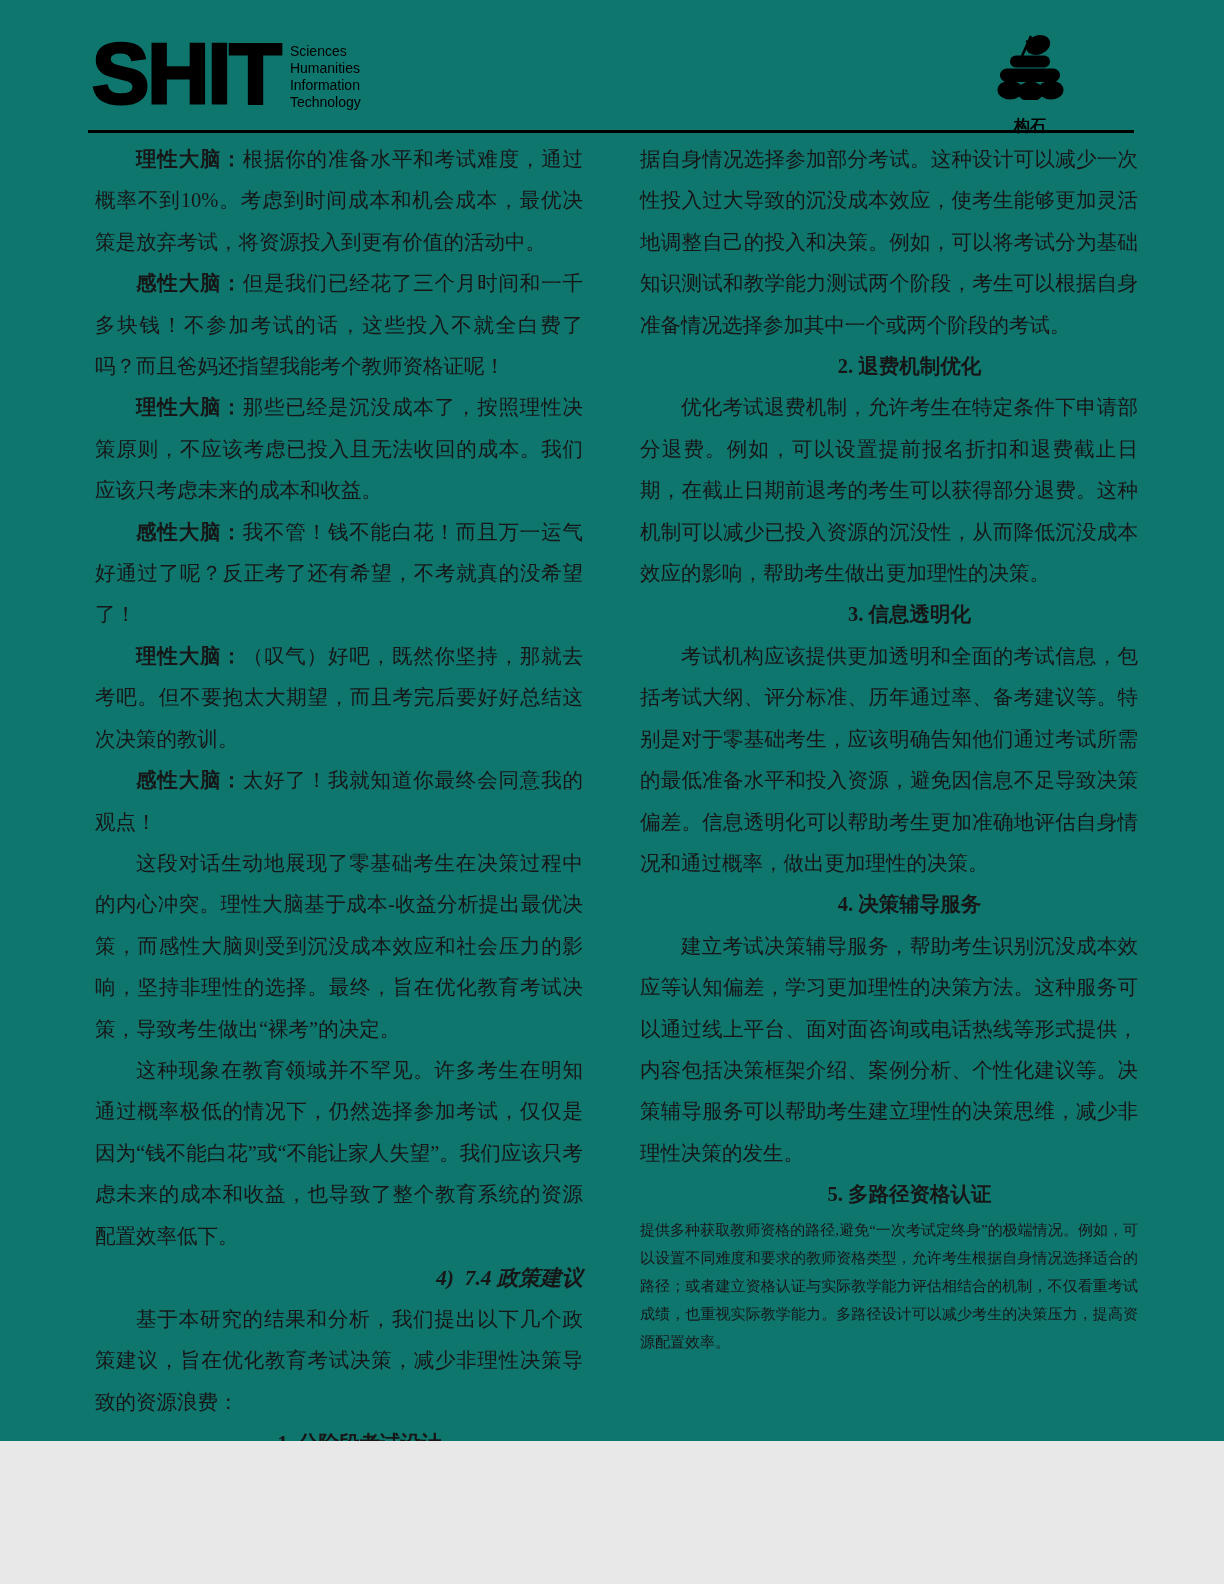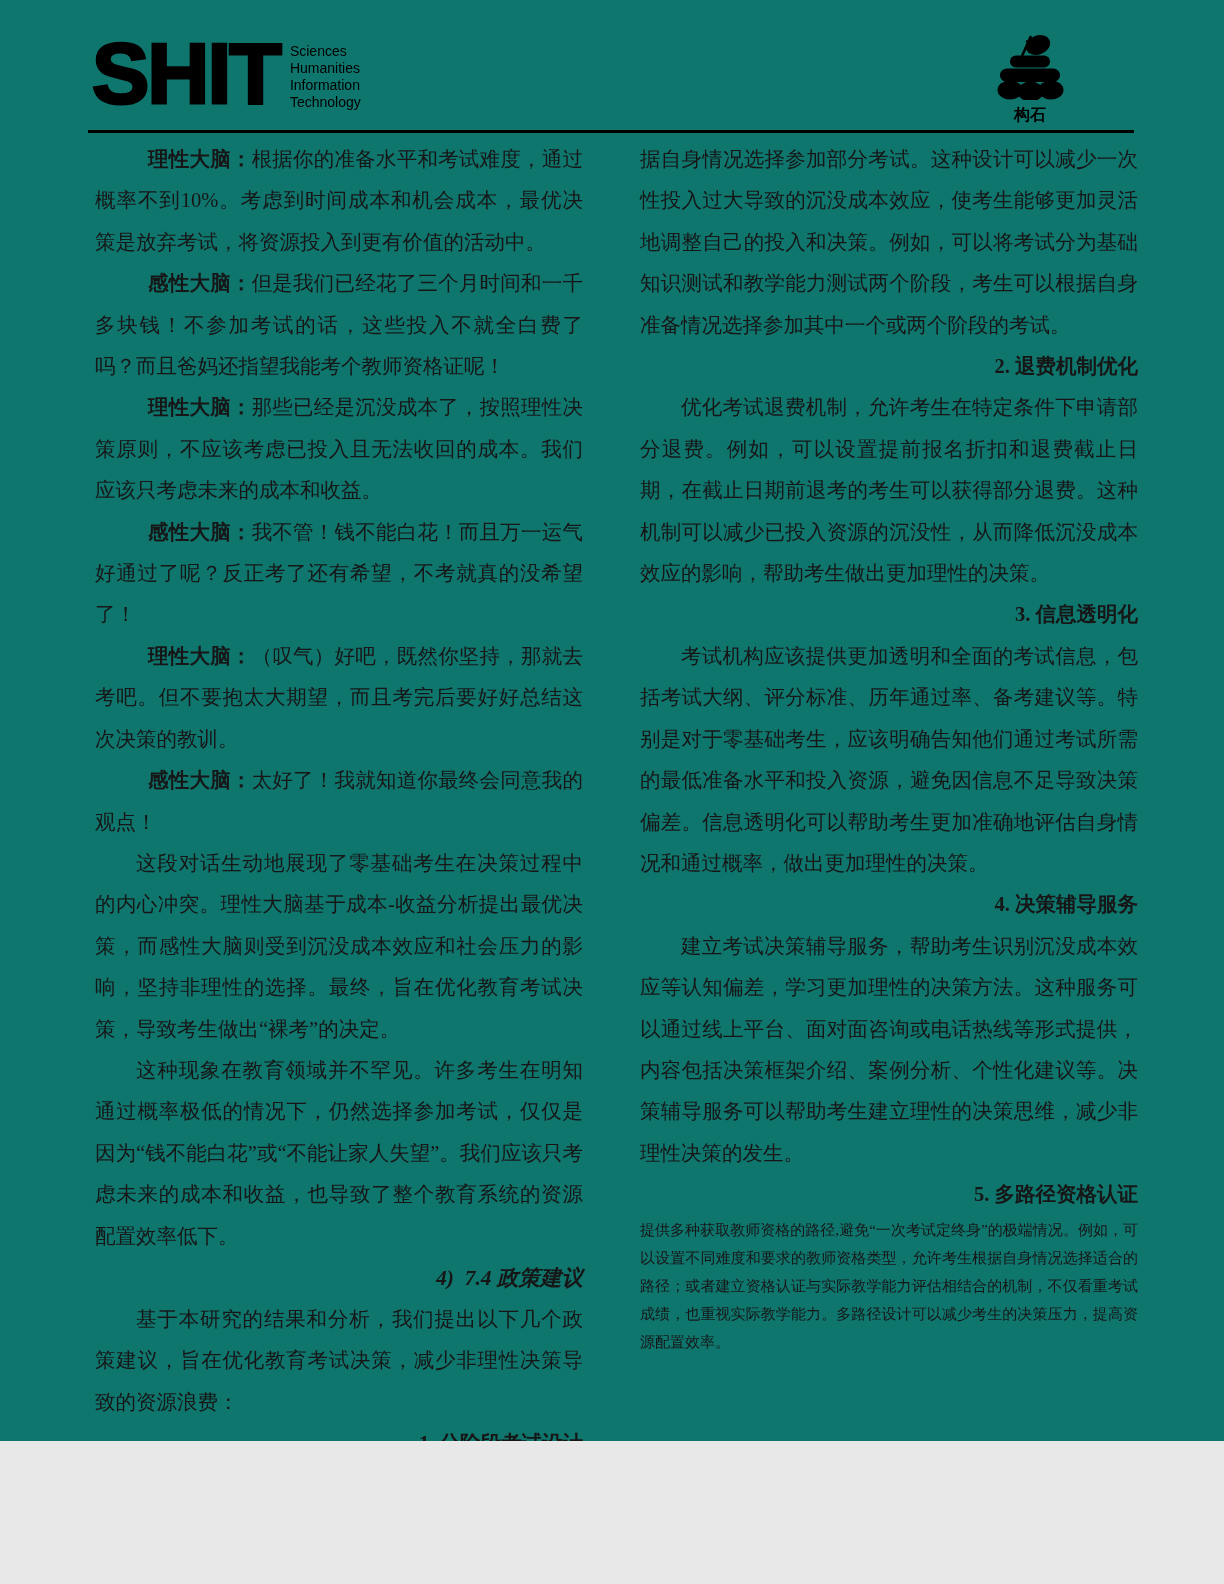--- a/index.html
+++ b/index.html
@@ -16,38 +16,38 @@
     -webkit-text-stroke:3px #000;color:#000;
   }
   .logo-subtitle{
     font-family:"Liberation Sans","DejaVu Sans",sans-serif;
     font-weight:normal;font-size:14px;line-height:17px;color:#000;padding-top:9px;
   }
   .org-mark{position:absolute;left:980px;top:32px;width:100px;text-align:center;}
   .org-mark svg{display:block;margin:0 auto;}
   .org-label{
     font-family:"Liberation Sans","DejaVu Sans",sans-serif;
-    font-weight:bold;font-size:16px;line-height:18px;color:#000;margin-top:6px;
+    font-weight:bold;font-size:16px;line-height:18px;color:#000;margin-top:17px;
   }
   .header-rule{position:absolute;left:88px;top:130px;width:1046px;height:3px;background:#000;}
   
   .col{position:absolute;top:139px;text-align:justify;font-size:20.5px;line-height:41.4px;}
   .col-left{left:95px;width:488px;}
   .col-right{left:640px;width:498px;}
   p.para{margin:0;text-indent:2em;}
   p.noindent{text-indent:0;}
   p.tight{text-indent:0;font-size:15px;line-height:28px;}
-  .speaker{font-weight:bold;margin-left:12px;}
+  .speaker{font-weight:bold;}
   h2.section-heading{
     margin:2px 0 2px 24px;font-size:21.5px;line-height:38px;
     font-weight:bold;font-style:italic;text-align:right;
   }
   h3.subheading{
     margin:0;font-weight:bold;font-size:20.5px;line-height:41.4px;
-    text-indent:2em;text-align:right;
+    text-indent:2em;text-align:center;
   }
 </style>
 </head>
 <body>
 
 <div class="page">
 
   <div class="logo-wrap">
     <div class="logo-text">SHIT</div>
     <div class="logo-subtitle">

